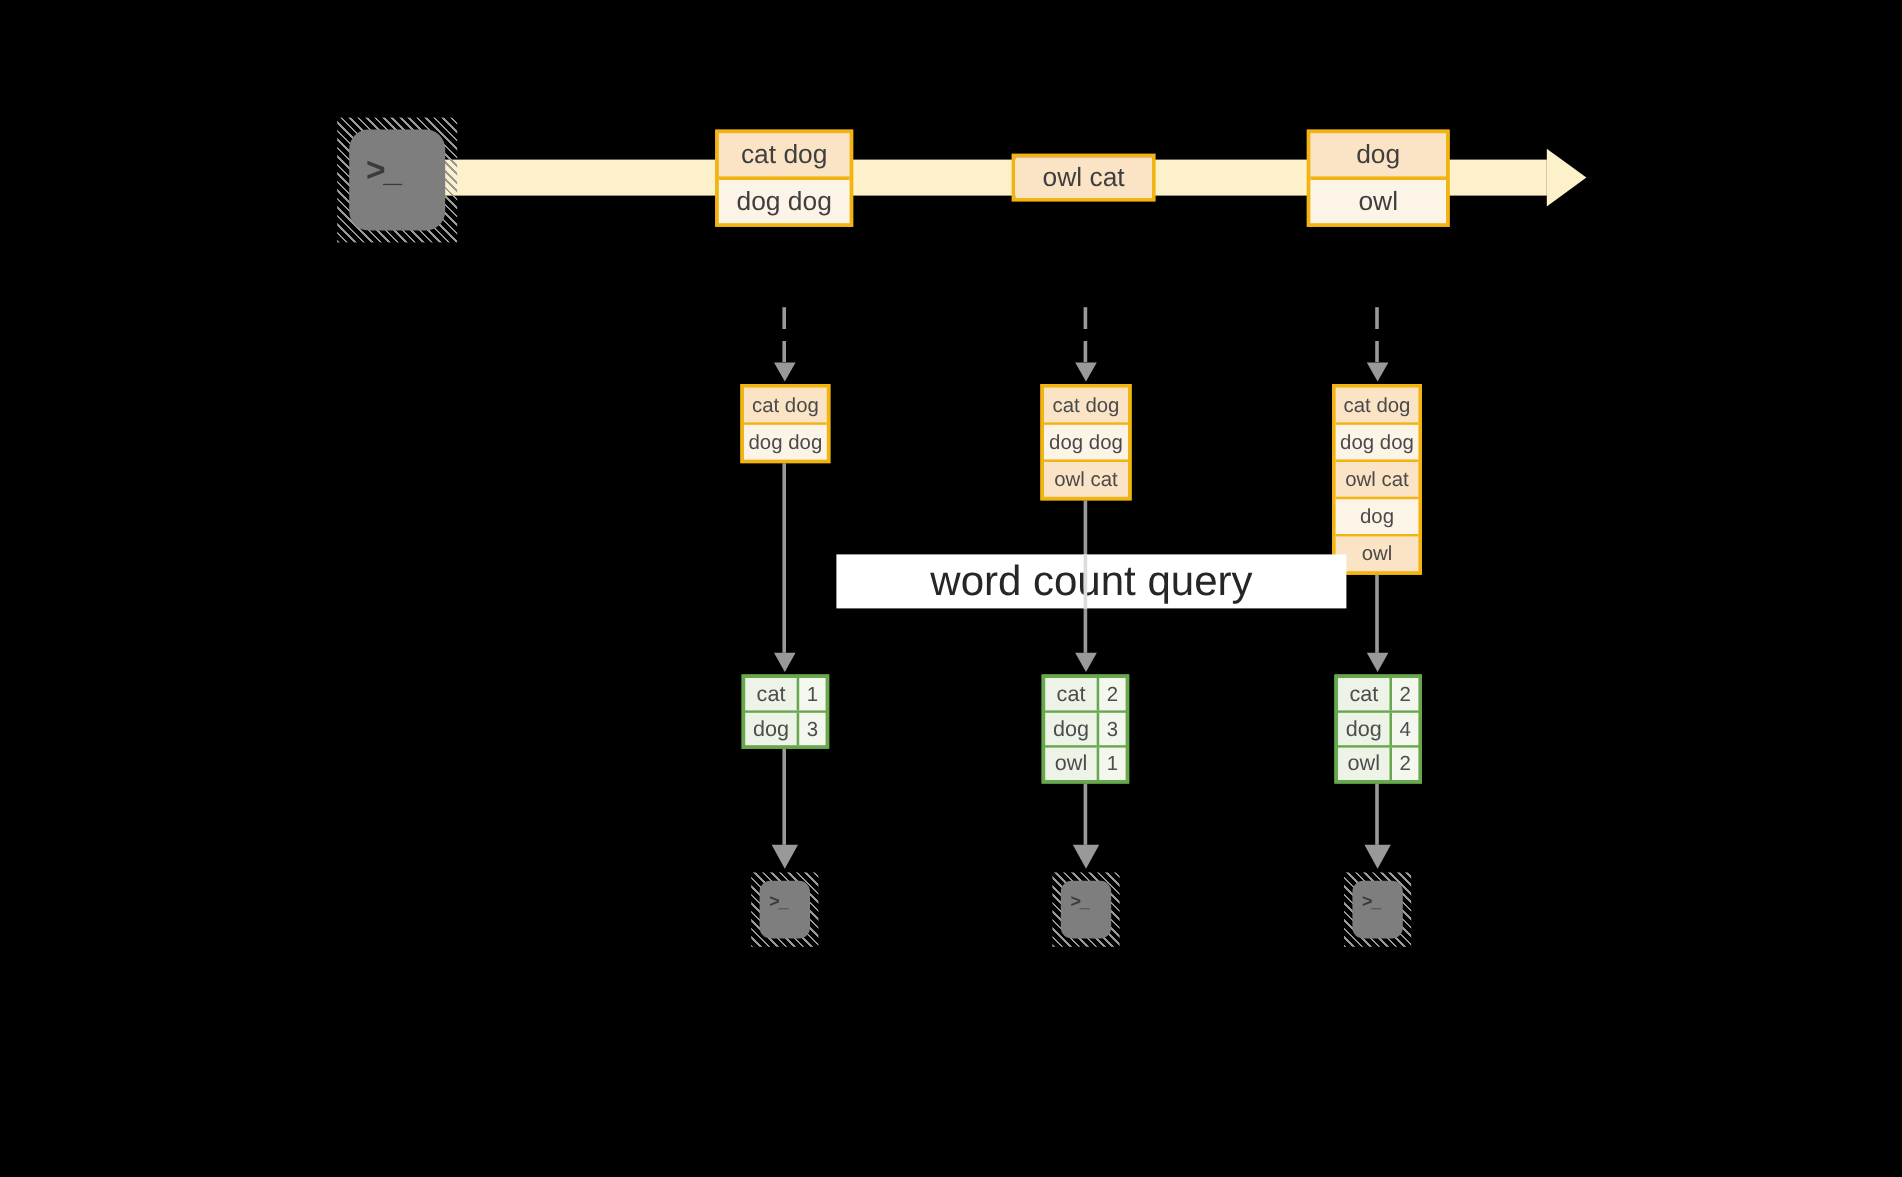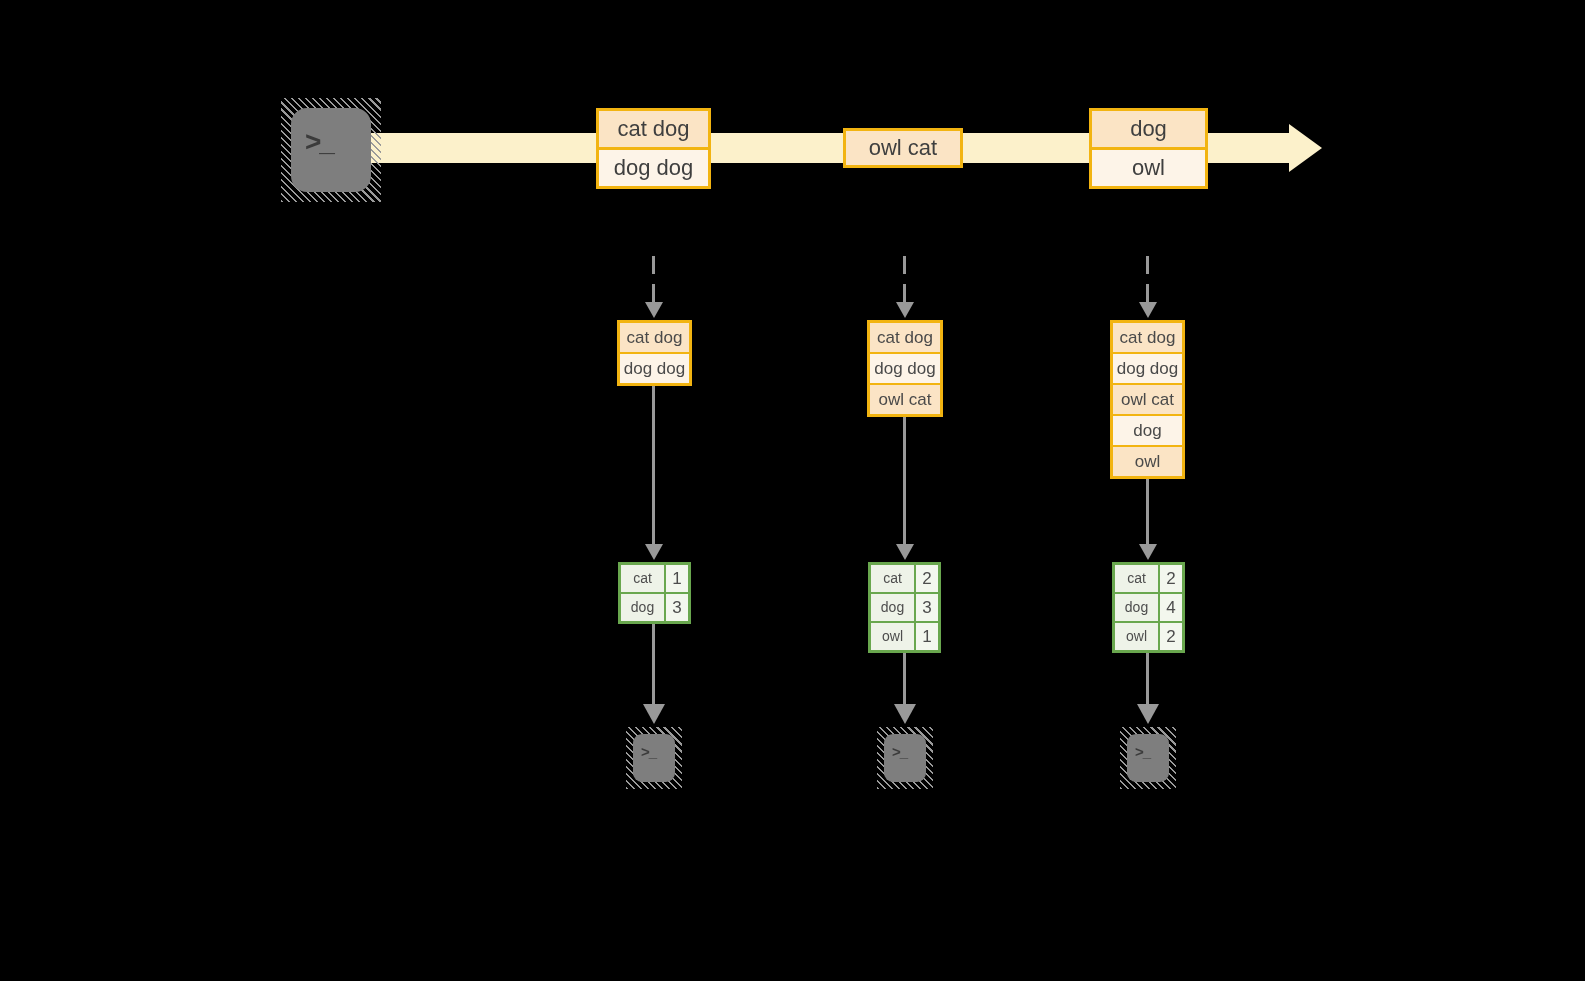--- a/index.html
+++ b/index.html
@@ -49,21 +49,21 @@
   
   .qlabel{
     background:#fff;text-align:center;line-height:45px;font-size:35px;color:#262626;
   }
   .qline{position:absolute;left:206px;top:0;width:3px;height:45px;background:#dcdcdc;}
 
   
   .gtable{border:3px solid var(--table-border,#69a74e);box-sizing:content-box;background:var(--table-border,#69a74e);}
   .trow{display:flex;}
   .trow + .trow{border-top:2px solid var(--table-border,#69a74e);}
-  .wcell{width:43px;height:27px;line-height:27px;text-align:center;background:var(--table-fill,#eef3e8);font-size:14px;color:#4d4d4d;}
+  .wcell{width:43px;height:27px;line-height:27px;text-align:center;background:var(--table-fill,#eef3e8);font-size:18px;color:#4d4d4d;}
   .ccell{width:22px;height:27px;line-height:27px;text-align:center;background:#f3f7ee;border-left:2px solid var(--table-border,#69a74e);font-size:17px;color:#4d4d4d;}
 
   
   #band{left:330px;top:133px;width:959px;height:30px;}
   #band-head{left:1289px;top:124px;}
   #term-src{left:281px;top:98px;width:100px;height:104px;}
 
   #e1{left:596px;top:108px;width:115px;}
   #e2{left:843px;top:128px;width:120px;}
   #e3{left:1089px;top:108px;width:119px;}
@@ -141,20 +141,24 @@
     <div class="row fill-b">dog dog</div>
     <div class="row fill-a">owl cat</div>
     <div class="row fill-b">dog</div>
     <div class="row fill-a">owl</div>
   </div>
 
   <div id="m1" class="abs sline"></div>
   <div id="m2" class="abs sline"></div>
   <div id="m3" class="abs sline"></div>
 
+  <div id="qlabel" class="abs qlabel">
+    <div class="qline"></div>
+    <span>word count query</span>
+  </div>
 
   <div id="mh1" class="abs ah"></div>
   <div id="mh2" class="abs ah"></div>
   <div id="mh3" class="abs ah"></div>
 
   <div id="t1" class="abs gtable">
     <div class="trow">
       <div class="wcell">cat</div>
       <div class="ccell">1</div>
     </div>

